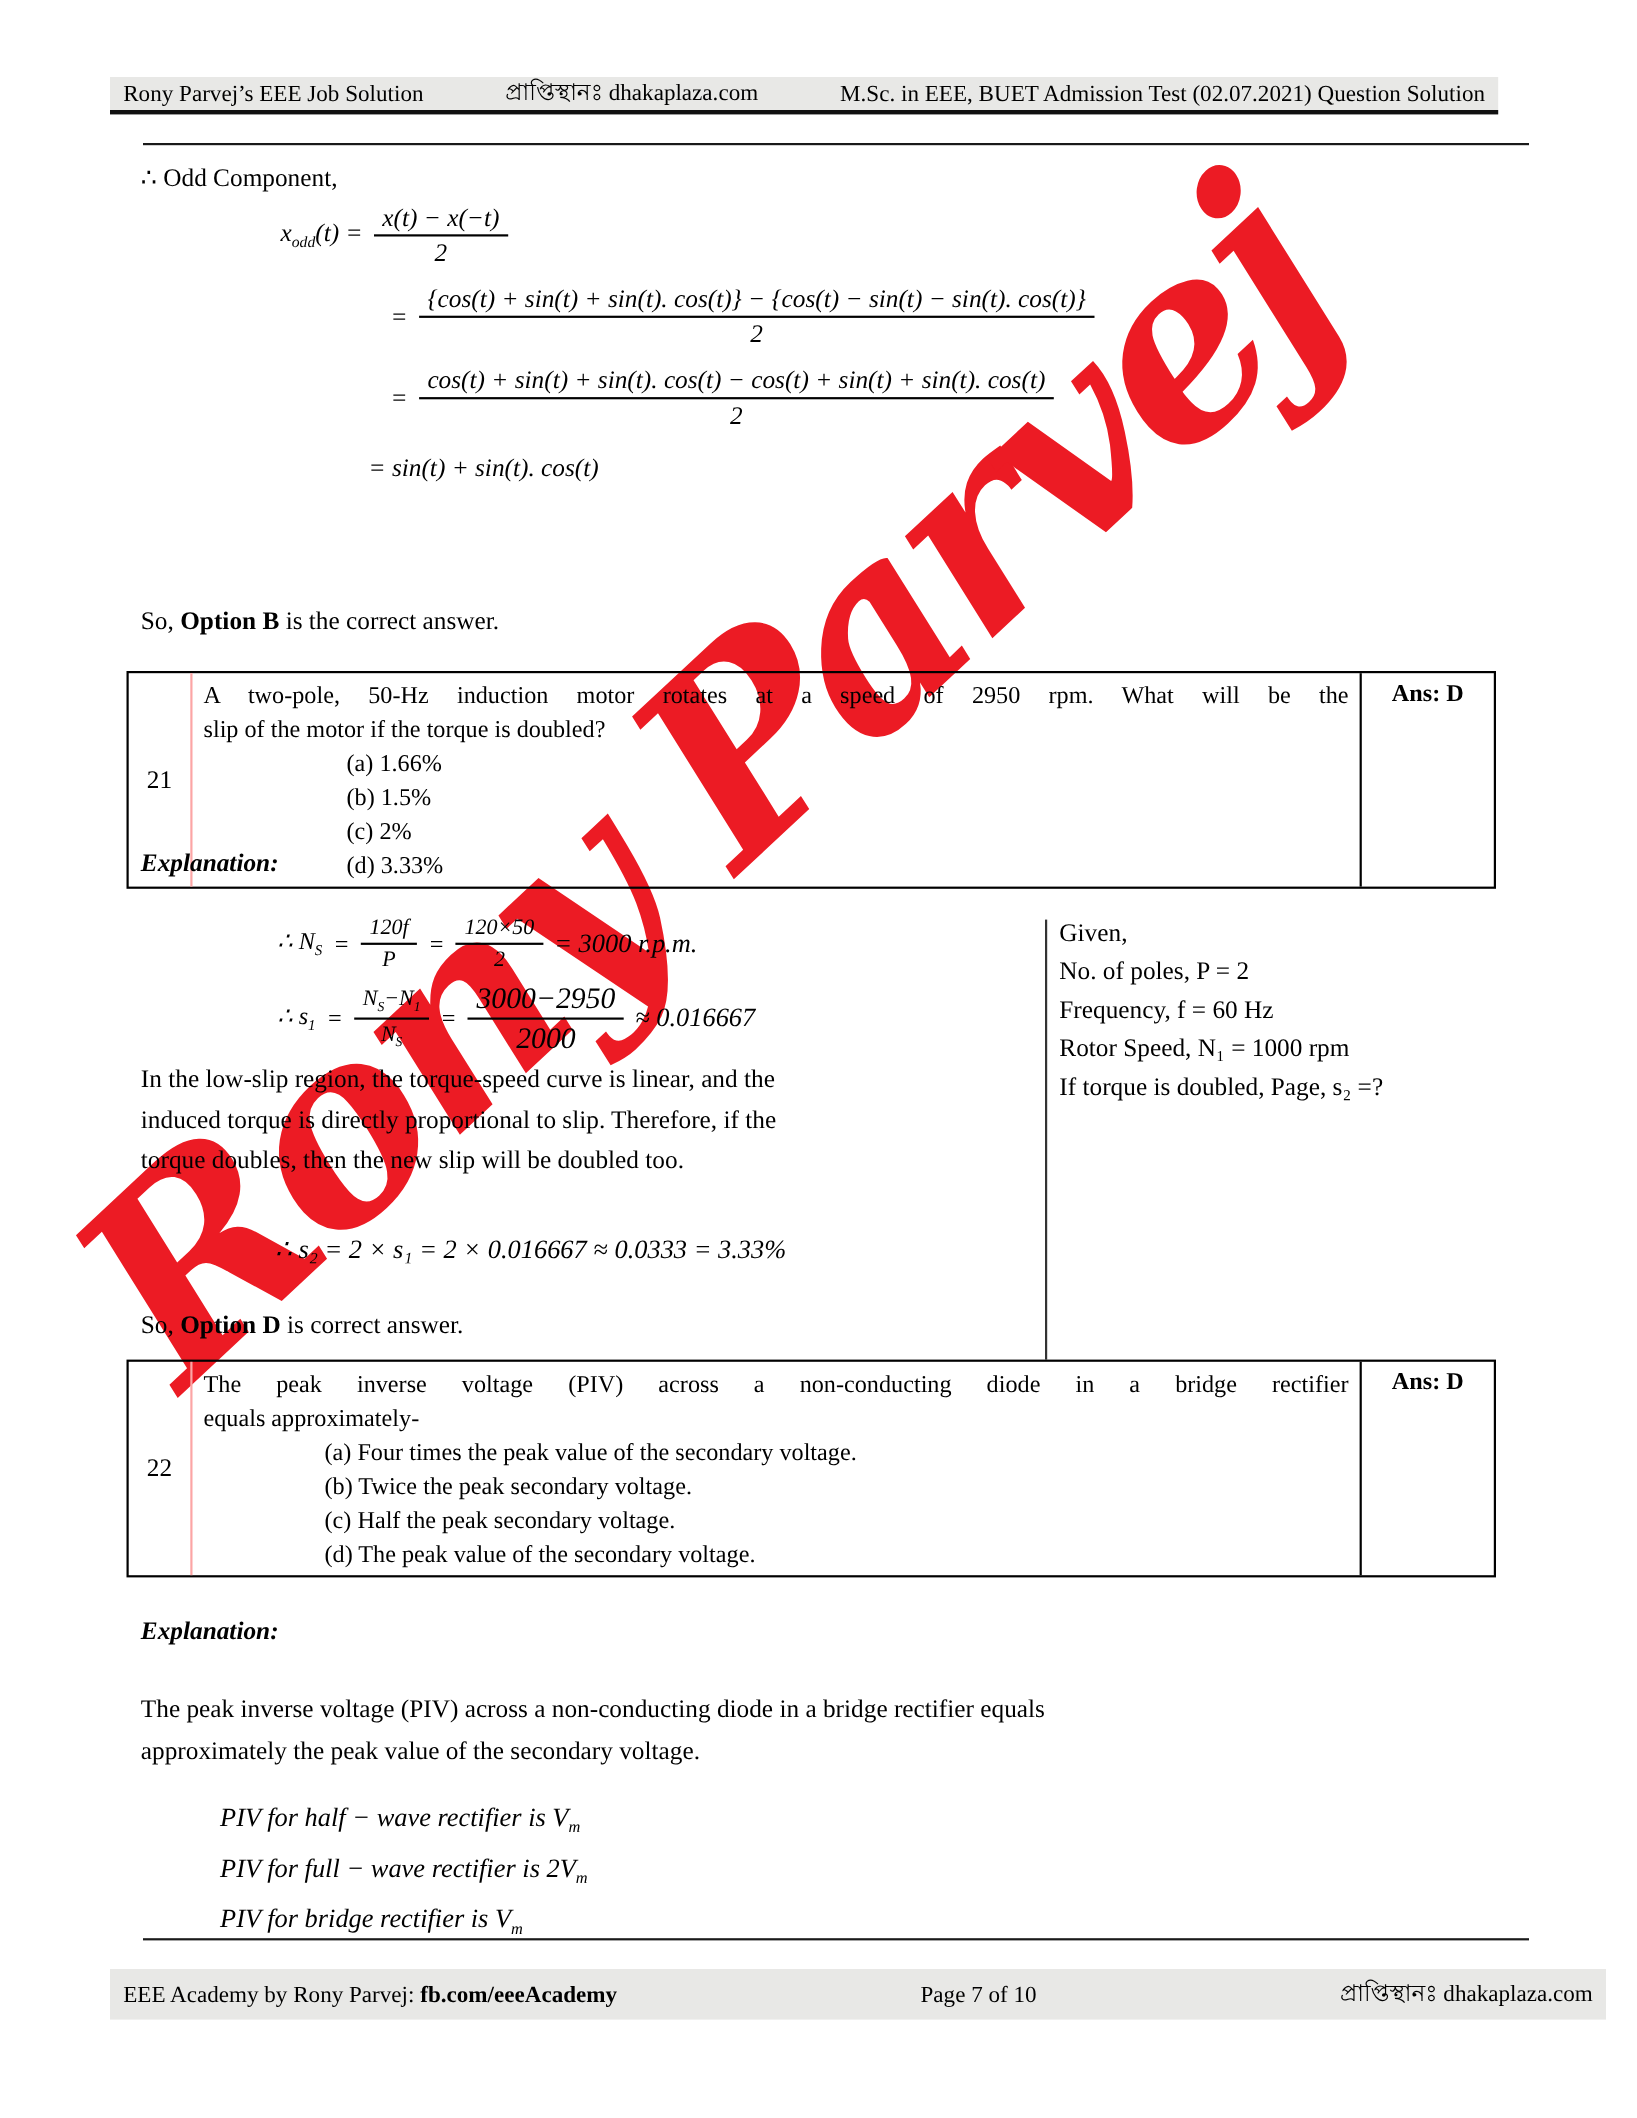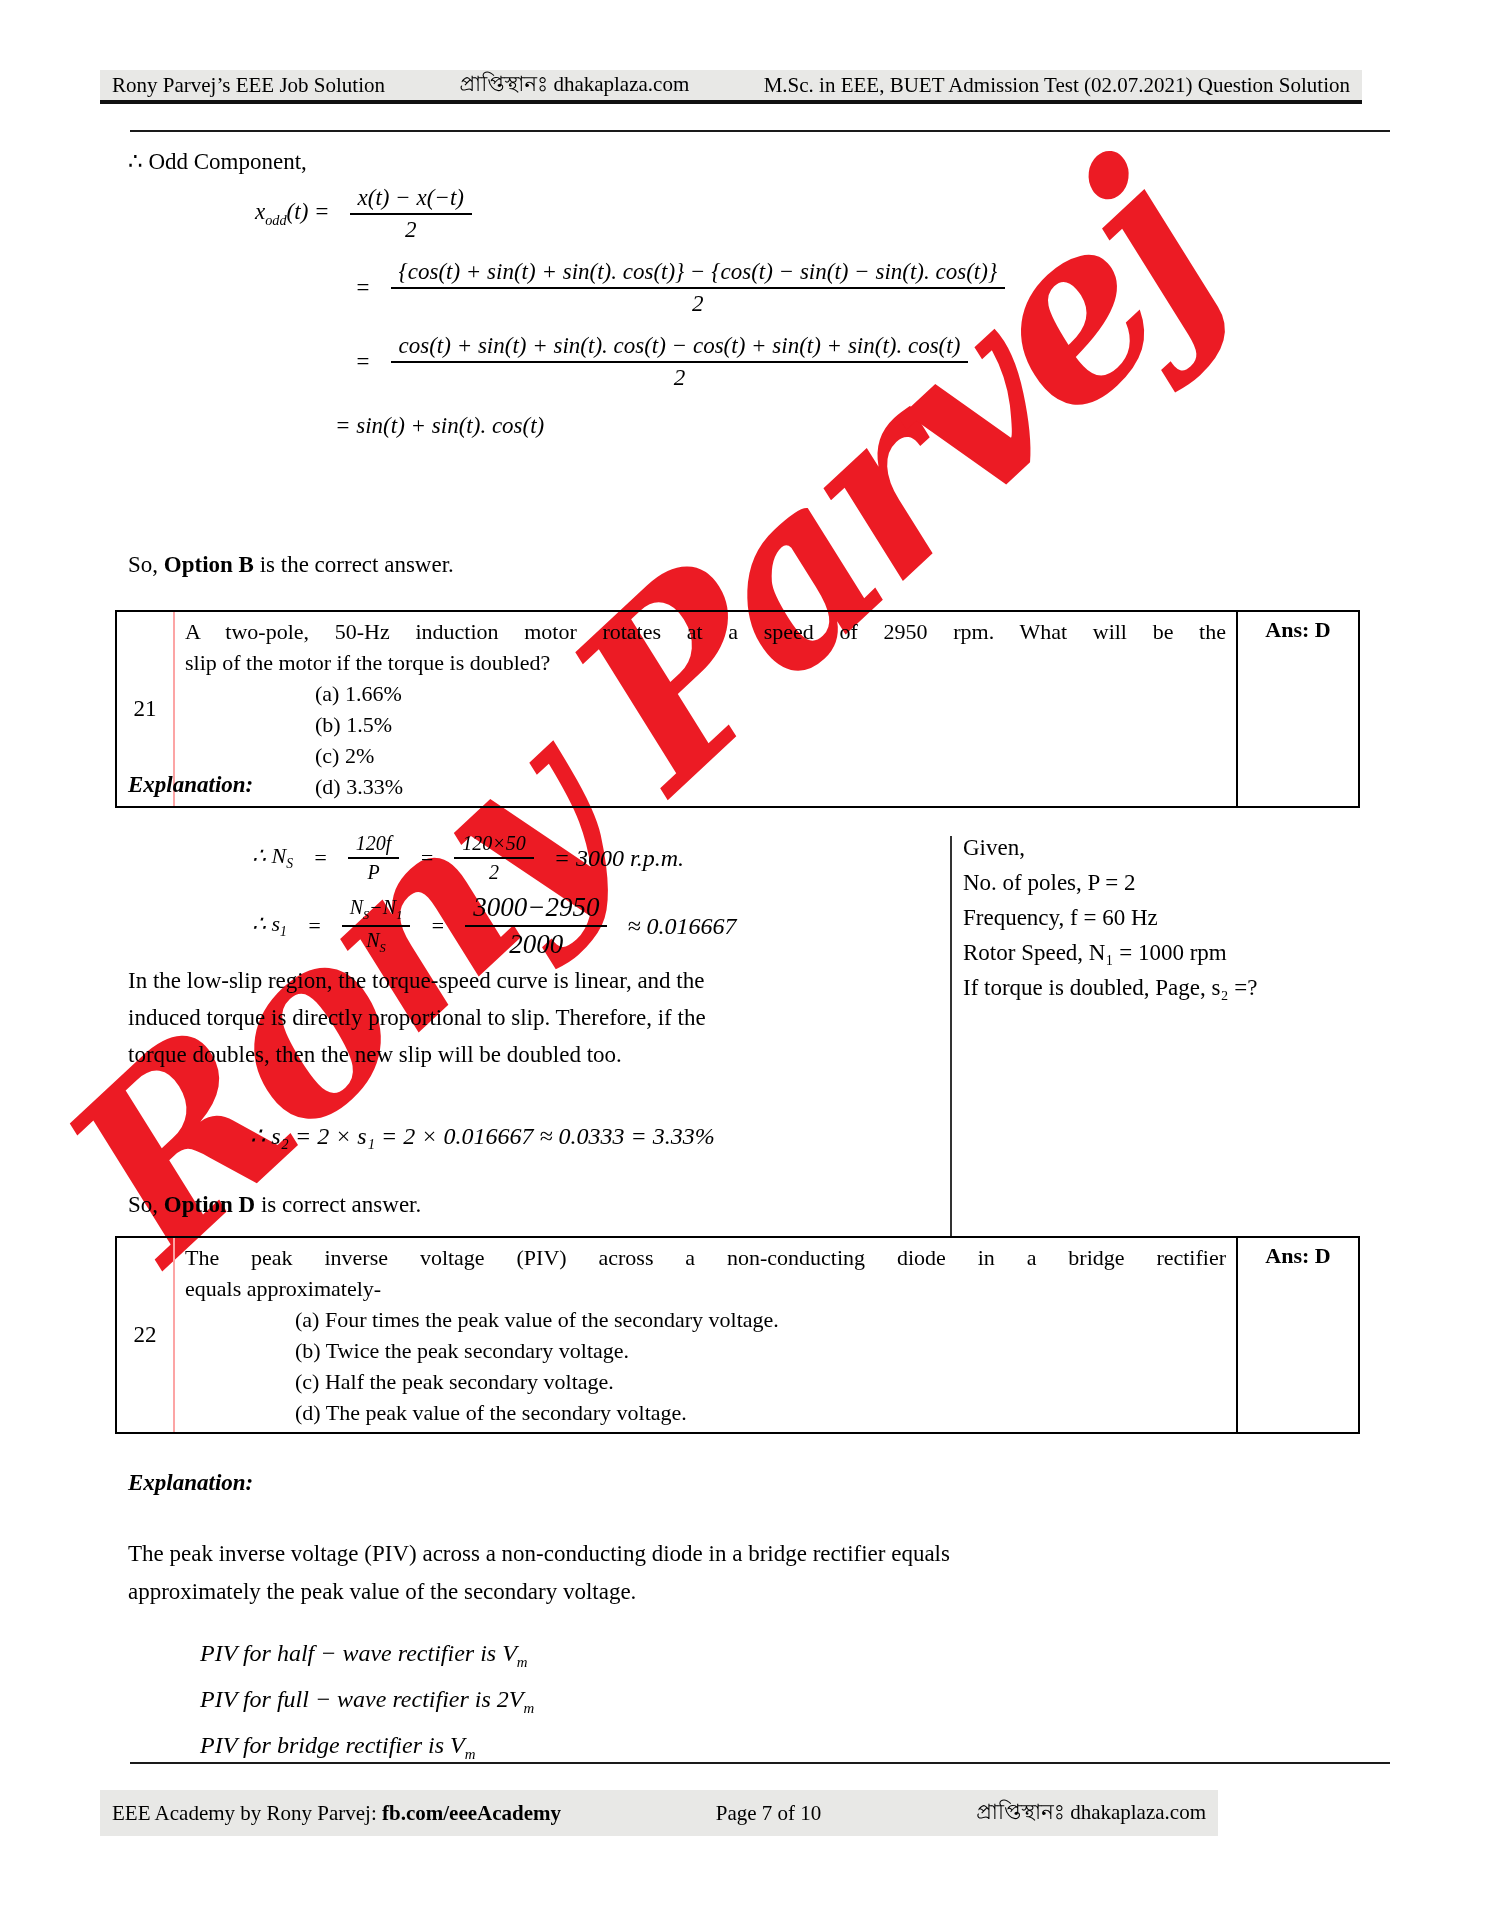--- a/index.html
+++ b/index.html
@@ -10,25 +10,25 @@
   
   .watermark{position:absolute;left:110px;top:1090px;z-index:1;white-space:nowrap;
              font-family:"DejaVu Serif",serif;font-style:italic;font-weight:700;
              font-size:235px;line-height:1;letter-spacing:-10px;
              transform:rotate(-43deg);transform-origin:0 50%;}
   
   .bar{background:#e8e8e6;display:flex;align-items:center;box-sizing:border-box;
        padding:0 12px;font-size:21px;}
   .header-bar{left:100px;top:70px;width:1262px;height:34px;border-bottom:4px solid #111;
               justify-content:space-between;text-align:center;}
-  .footer-bar{left:100px;top:1790px;width:1118px;height:46px;justify-content:space-between;}
+  .footer-bar{left:100px;top:1790px;width:1360px;height:46px;justify-content:space-between;}
   .rule{background:#1a1a1a;height:2px;}
   
   .math{font-style:italic;}
-  .eqrow{display:flex;align-items:center;gap:20px;}
+  .eqrow{display:flex;align-items:center;gap:10px;}
   .frac{display:inline-block;text-align:center;vertical-align:middle;}
   .frac .num{display:block;padding:0 8px 2px 8px;border-bottom:2px solid #000;}
   .frac .den{display:block;padding-top:2px;}
   sub{font-size:0.62em;}
   
   .qtable{display:flex;box-sizing:border-box;border:2px solid #000;background:transparent;}
   .qnum{width:56px;border-right:2px solid #fca5a5;display:flex;align-items:center;
         justify-content:center;font-size:23px;}
   .qbody{flex:1;padding:4px 10px;font-size:22px;line-height:31px;}
   .qans{width:122px;border-left:2px solid #000;font-weight:bold;font-size:22px;

